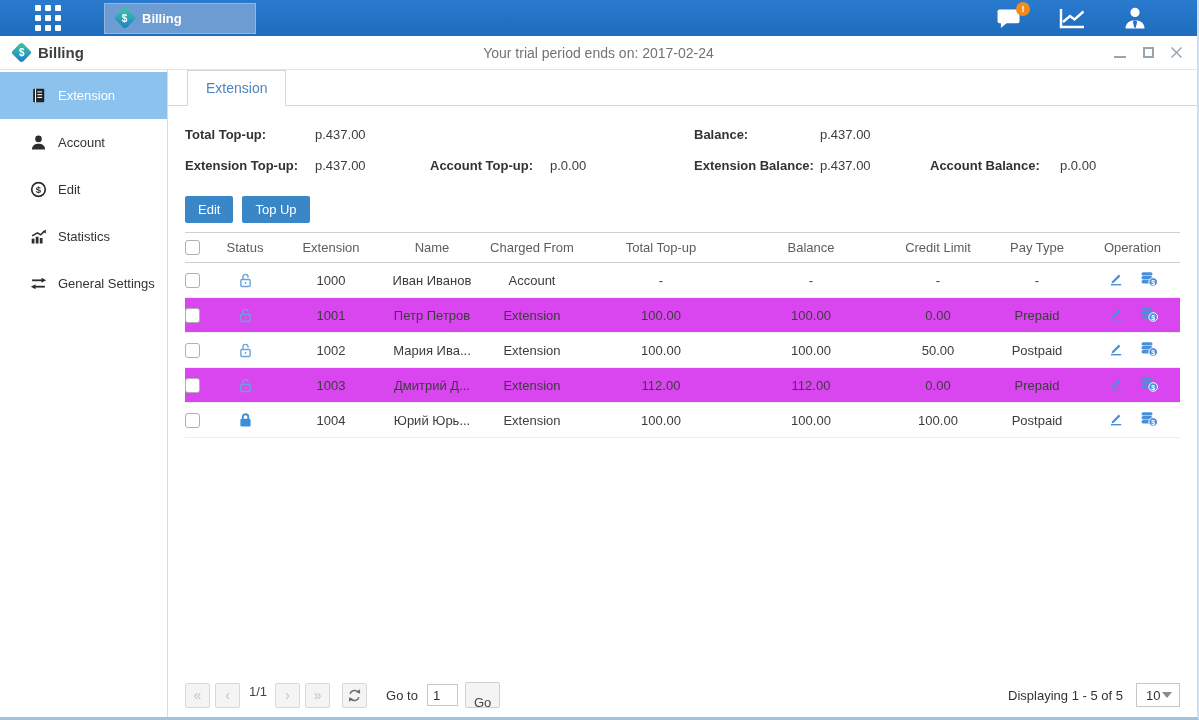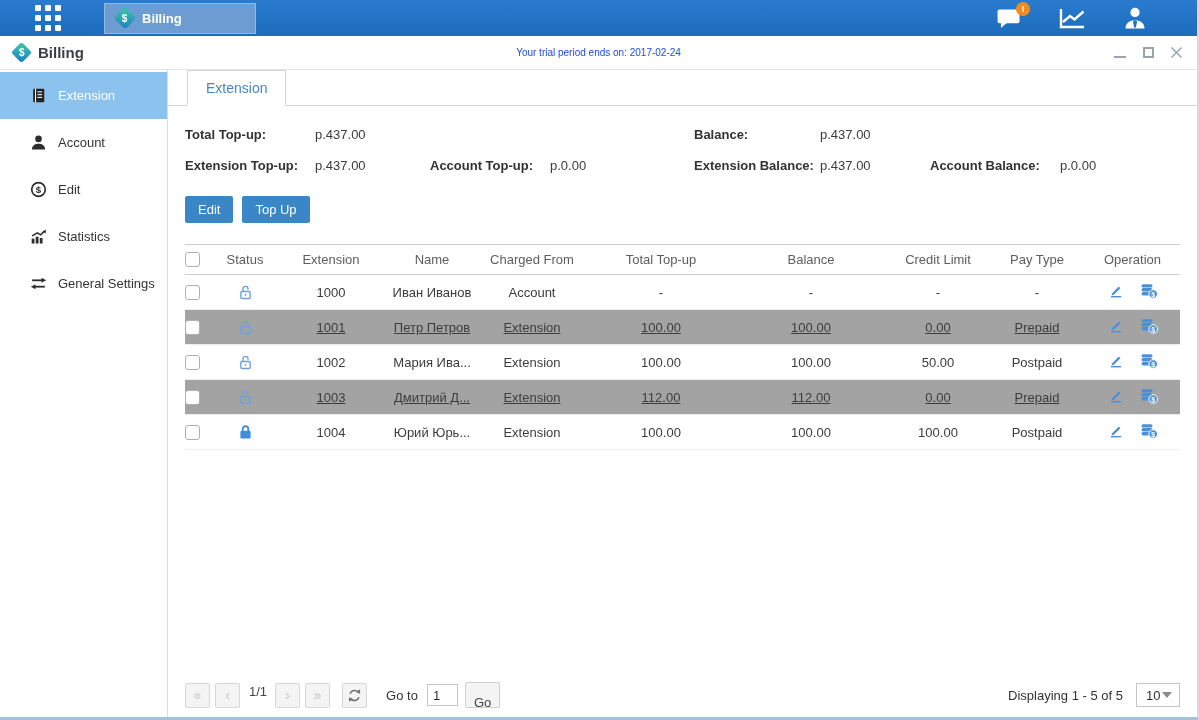--- a/index.html
+++ b/index.html
@@ -23,21 +23,21 @@
   .tb-icon { position:relative; cursor:pointer; display:flex; align-items:center; }
   .badge { position:absolute; top:-6px; right:-8px; width:14px; height:14px; border-radius:50%;
     background:#f08c1e; color:#fff; font-size:9px; font-weight:bold; display:flex; align-items:center; justify-content:center; }
 
   
   .titlebar { height:34px; background:#fff; border-bottom:1px solid #e3e3e3; display:flex;
     align-items:center; position:relative; flex:0 0 auto; padding:0 14px; }
   .title-left { display:flex; align-items:center; gap:9px; }
   .titlebar .diamond { width:15px; height:15px; }
   .win-title { font-size:15px; font-weight:bold; color:#3c4043; }
-  .trial { position:absolute; left:50%; transform:translateX(-50%); color:#1d4ed8; font-size:10px; white-space:nowrap; }
+  .trial { position:absolute; left:50%; transform:translateX(-50%); color:#737373; font-size:14px; white-space:nowrap; }
   .win-controls { margin-left:auto; display:flex; align-items:center; gap:14px; }
   .win-controls > span { cursor:pointer; display:flex; align-items:center; justify-content:center; width:14px; height:14px; }
   .mn { width:12px; height:0; border-bottom:2px solid #98a4ae; margin-top:8px; }
   .sq { width:11px; height:11px; border:2px solid #98a4ae; }
 
   
   .bodyrow { flex:1; display:flex; min-height:0; }
   .sidebar { width:168px; flex:0 0 auto; border-right:1px solid #dcdcdc; padding-top:2px; }
   .side-item { height:47px; display:flex; align-items:center; gap:11px; padding-left:30px; cursor:pointer; color:#333; }
   .side-item.active { background:#8cc3ee; color:#fff; }
@@ -54,25 +54,25 @@
   .lbl { font-weight:bold; color:#333; }
   .s1{width:130px;} .s2{width:115px;} .s3{width:120px;} .s4{width:144px;}
   .s5{width:126px;} .s6{width:110px;} .s7{width:130px;} .s8{flex:1;}
   .gap-row1 { margin-left:264px; }
 
   .actions { padding:15px 17px 0; display:flex; gap:9px; }
   .btn-blue { background:#3a87c8; color:#fff; border:none; border-radius:2px; height:27px;
     padding:0 13px; font-size:13px; font-family:inherit; cursor:pointer; }
 
   
-  .table { margin:21px 17px 0; }
+  .table { margin:9px 17px 0; }
   .thead { display:flex; align-items:center; height:31px; border-top:1px solid #cfcfcf;
     border-bottom:1px solid #cfcfcf; color:#5d5d5d; }
   .trow { display:flex; align-items:center; height:35px; border-bottom:1px solid #ededed; cursor:pointer; }
-  .trow.alt { background:#a3a3a3;text-decoration:underline; }
+  .trow.alt { background:#d946ef; }
   .c { text-align:center; flex:0 0 auto; display:flex; align-items:center; justify-content:center; }
   .c-cb{width:30px; justify-content:flex-start;} .c-status{width:60px;} .c-ext{width:112px;}
   .c-name{width:90px; white-space:nowrap; overflow:hidden;} .c-charged{width:110px;} .c-total{width:148px;}
   .c-bal{width:152px;} .c-credit{width:102px;} .c-pay{width:96px;} .c-op{flex:1; gap:16px;}
   .checkbox { width:15px; height:15px; border:1px solid #b0b0b0; border-radius:3px; background:#fff; display:inline-block; cursor:pointer; }
   .op-ic { cursor:pointer; }
 
   
   .pagination { margin-top:auto; display:flex; align-items:center; padding:0 17px 9px; flex:0 0 auto; }
   .pg-btn { width:25px; height:25px; background:#f4f4f4; border:1px solid #d8d8d8; border-radius:2px;

